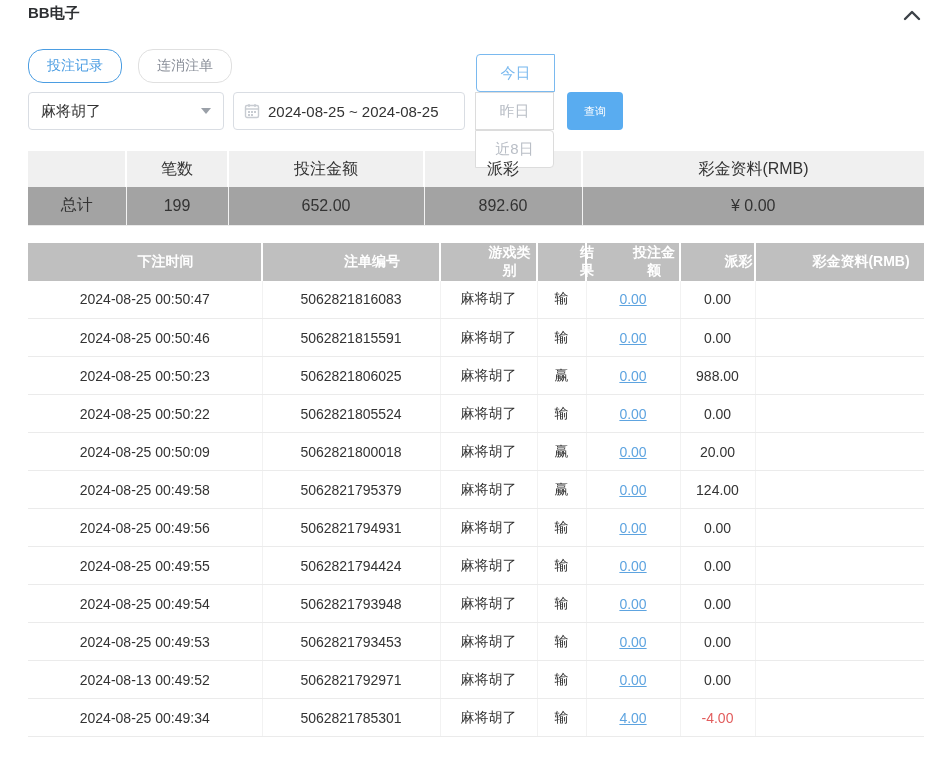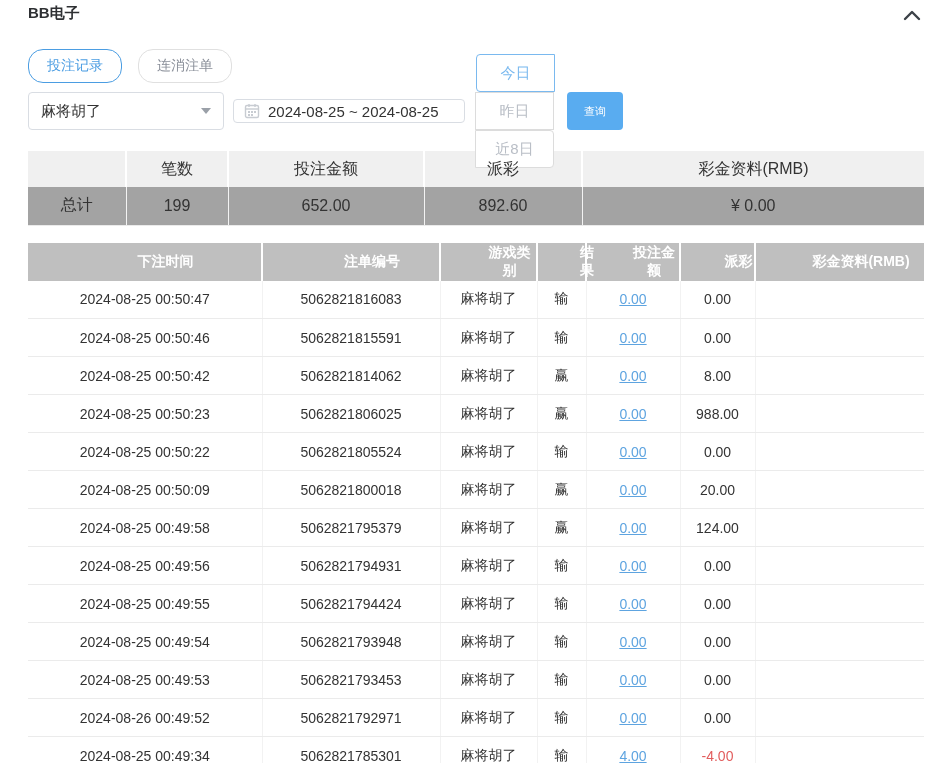--- a/index.html
+++ b/index.html
@@ -30,21 +30,21 @@
   .tab{height:34px;padding:0 18px;border-radius:15px;border:1px solid #e0e0e0;background:#fff;
        font-size:14px;color:#8a8f99;display:flex;align-items:center;cursor:pointer;}
   .tab.active{border-color:var(--accent);color:var(--accent);}
 
   
   .filters{display:flex;align-items:center;margin-top:13px;height:38px;}
   .select{width:196px;height:38px;border:1px solid var(--border-input);border-radius:4px;
           display:flex;align-items:center;justify-content:space-between;padding:0 12px;cursor:pointer;background:#fff;}
   .select .val{font-size:15px;color:var(--text-dark);}
   .caret{width:0;height:0;border-left:5px solid transparent;border-right:5px solid transparent;border-top:6px solid #9aa0a8;}
-  .datebox{width:232px;height:24px;border:1px solid var(--border-input);border-radius:4px;margin-left:9px;
+  .datebox{width:232px;height:38px;border:1px solid var(--border-input);border-radius:4px;margin-left:9px;
            display:flex;align-items:center;padding:0 10px;cursor:pointer;background:#fff;}
   .datebox .cal{margin-right:8px;display:flex;}
   .datebox .val{font-size:15px;color:var(--text-dark);white-space:nowrap;}
   .seg-group{display:flex;margin-left:11px;flex-direction:column;}
   .seg{width:79px;height:38px;border:1px solid #dcdcdc;background:#fff;font-size:15px;color:var(--text-mute);
        display:flex;align-items:center;justify-content:center;cursor:pointer;margin-left:-1px;}
   .seg:first-child{margin-left:0;border-radius:4px 0 0 4px;}
   .seg:last-child{border-radius:0 4px 4px 0;}
   .seg.active{border-color:var(--accent-light);color:var(--accent-light);position:relative;z-index:1;}
   .query-btn{width:56px;height:38px;margin-left:12px;background:var(--btn-blue);color:#fff;font-size:11px;
@@ -186,29 +186,20 @@
         <tr>
     <td>2024-08-25 00:50:46</td>
     <td>5062821815591</td>
     <td>麻将胡了</td>
     <td>输</td>
     <td><a class="bet-link">0.00</a></td>
     <td>0.00</td>
     <td></td>
   </tr>
         <tr>
-    <td>2024-08-25 00:50:42</td>
-    <td>5062821814062</td>
-    <td>麻将胡了</td>
-    <td>赢</td>
-    <td><a class="bet-link">0.00</a></td>
-    <td>8.00</td>
-    <td></td>
-  </tr>
-        <tr>
     <td>2024-08-25 00:50:23</td>
     <td>5062821806025</td>
     <td>麻将胡了</td>
     <td>赢</td>
     <td><a class="bet-link">0.00</a></td>
     <td>988.00</td>
     <td></td>
   </tr>
         <tr>
     <td>2024-08-25 00:50:22</td>
@@ -267,21 +258,21 @@
         <tr>
     <td>2024-08-25 00:49:53</td>
     <td>5062821793453</td>
     <td>麻将胡了</td>
     <td>输</td>
     <td><a class="bet-link">0.00</a></td>
     <td>0.00</td>
     <td></td>
   </tr>
         <tr>
-    <td>2024-08-26 00:49:52</td>
+    <td>2024-08-13 00:49:52</td>
     <td>5062821792971</td>
     <td>麻将胡了</td>
     <td>输</td>
     <td><a class="bet-link">0.00</a></td>
     <td>0.00</td>
     <td></td>
   </tr>
         <tr>
     <td>2024-08-25 00:49:34</td>
     <td>5062821785301</td>

